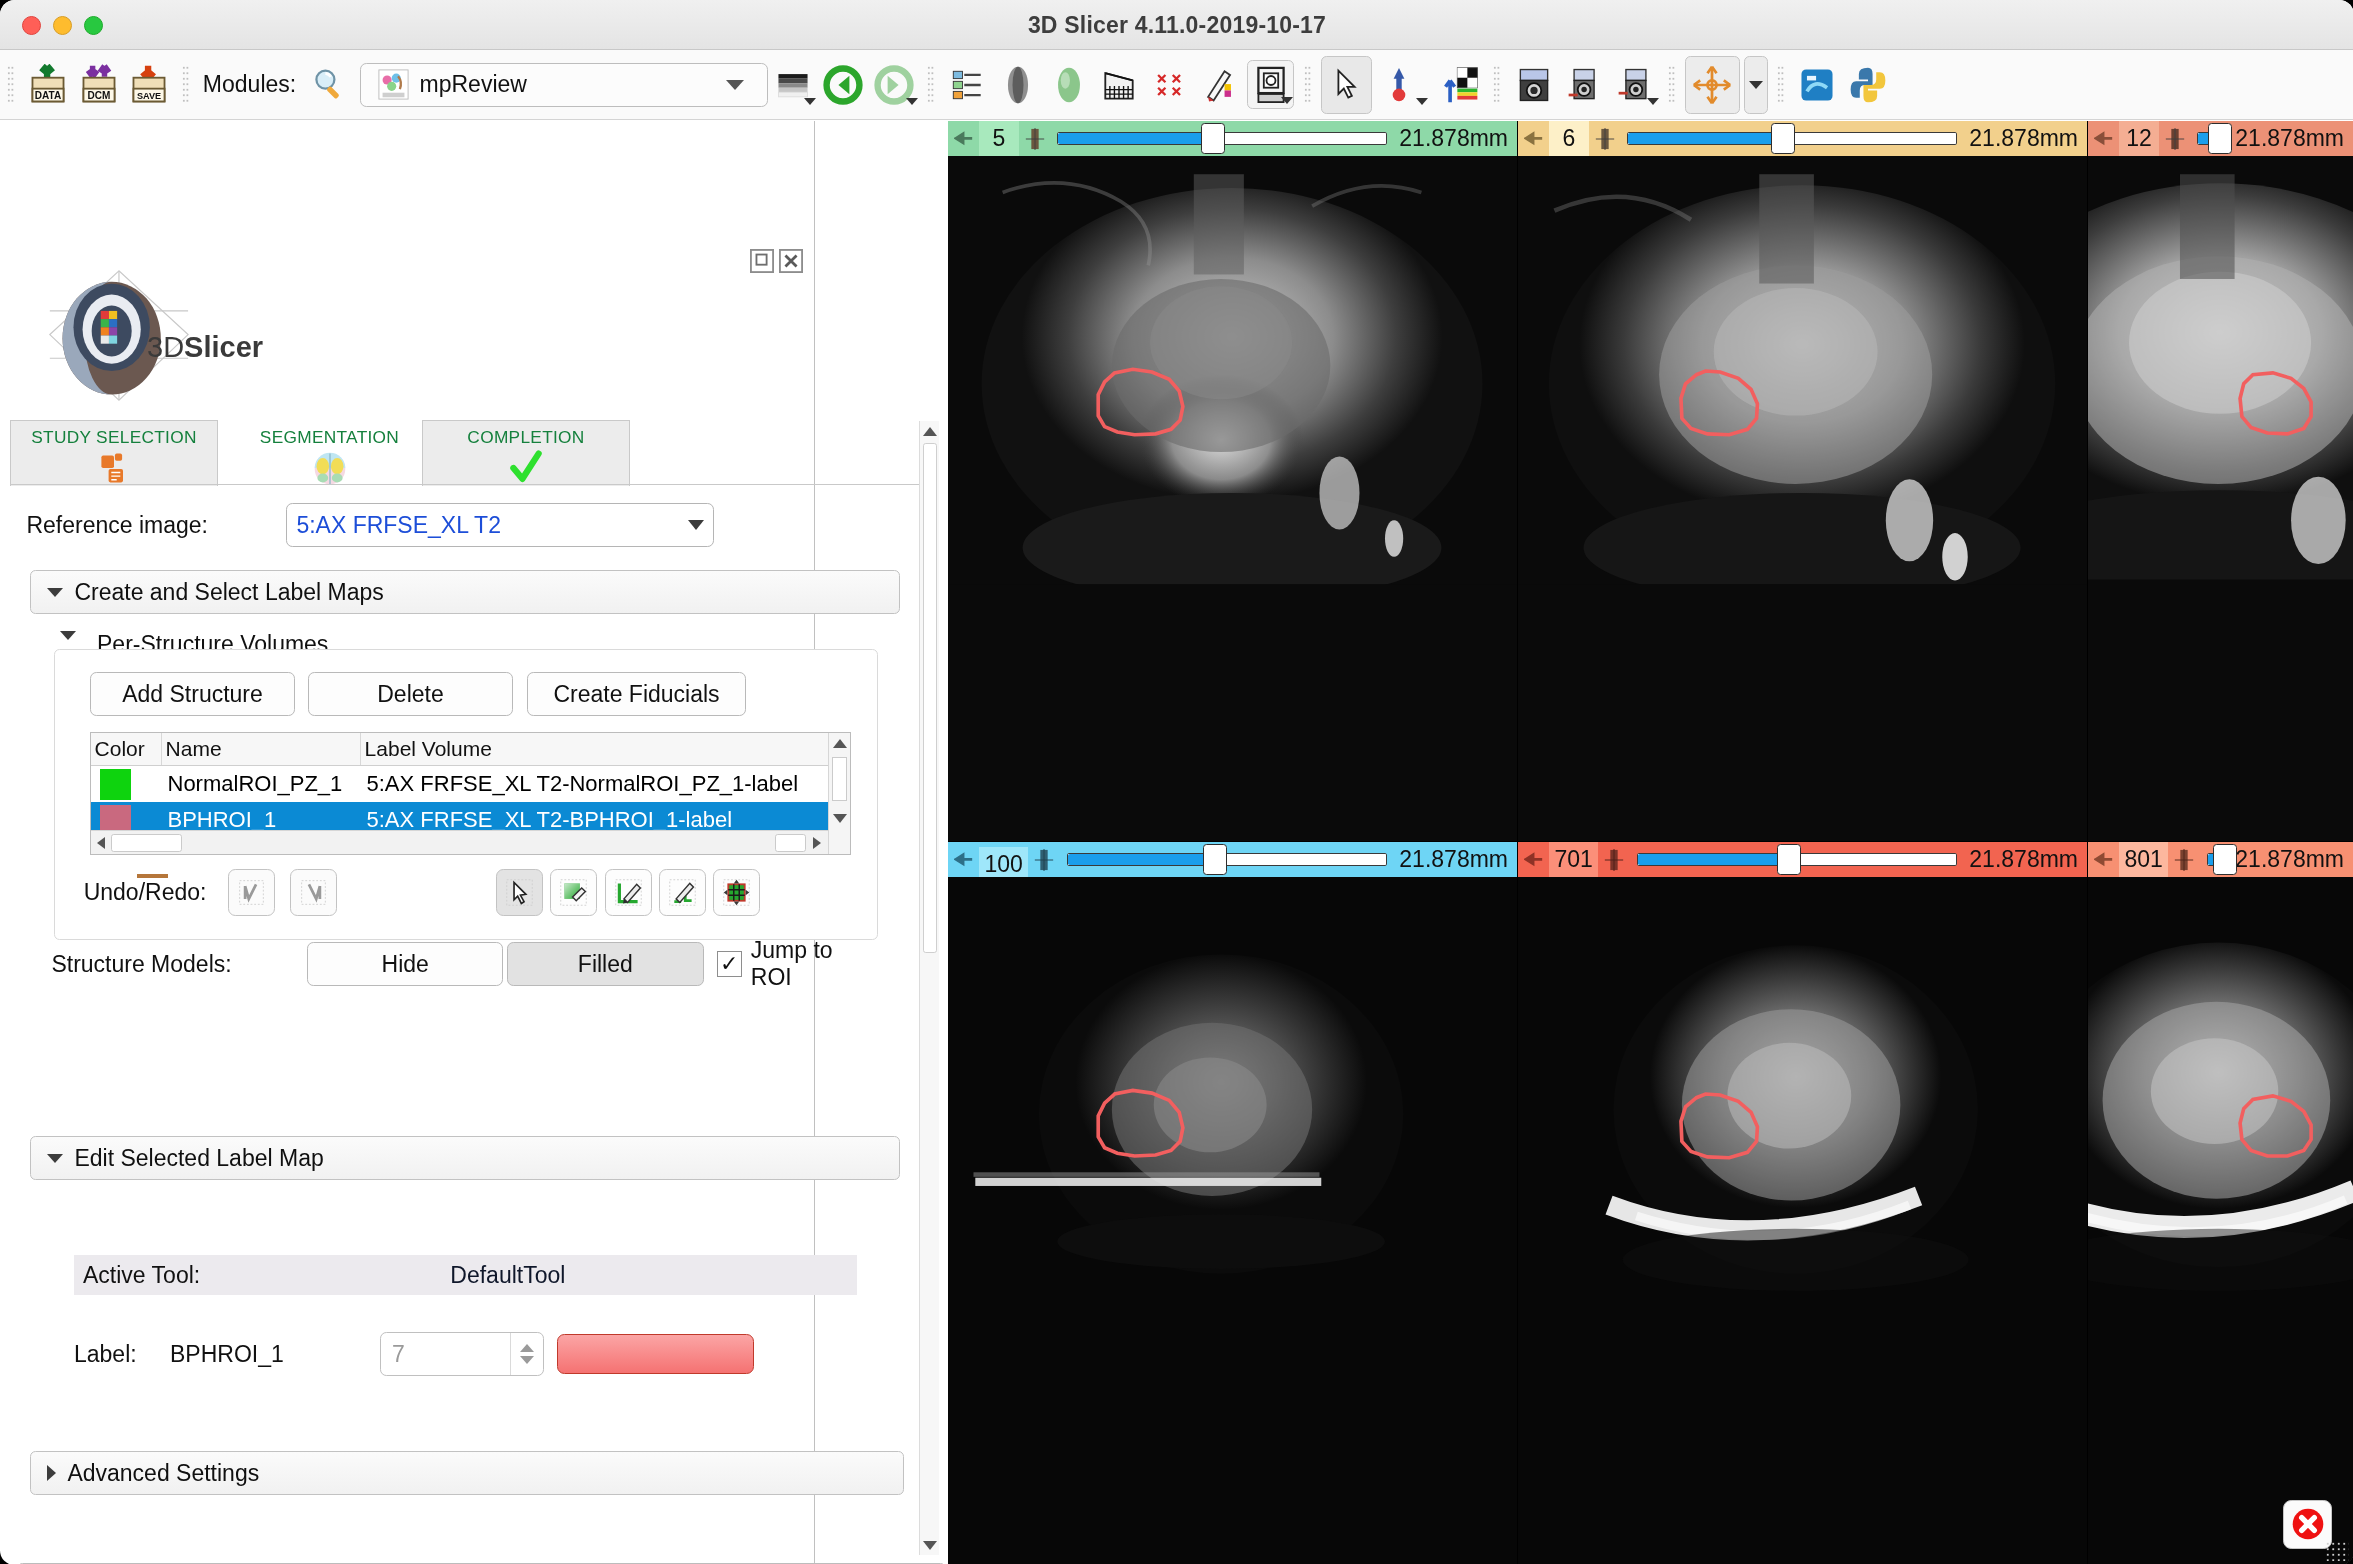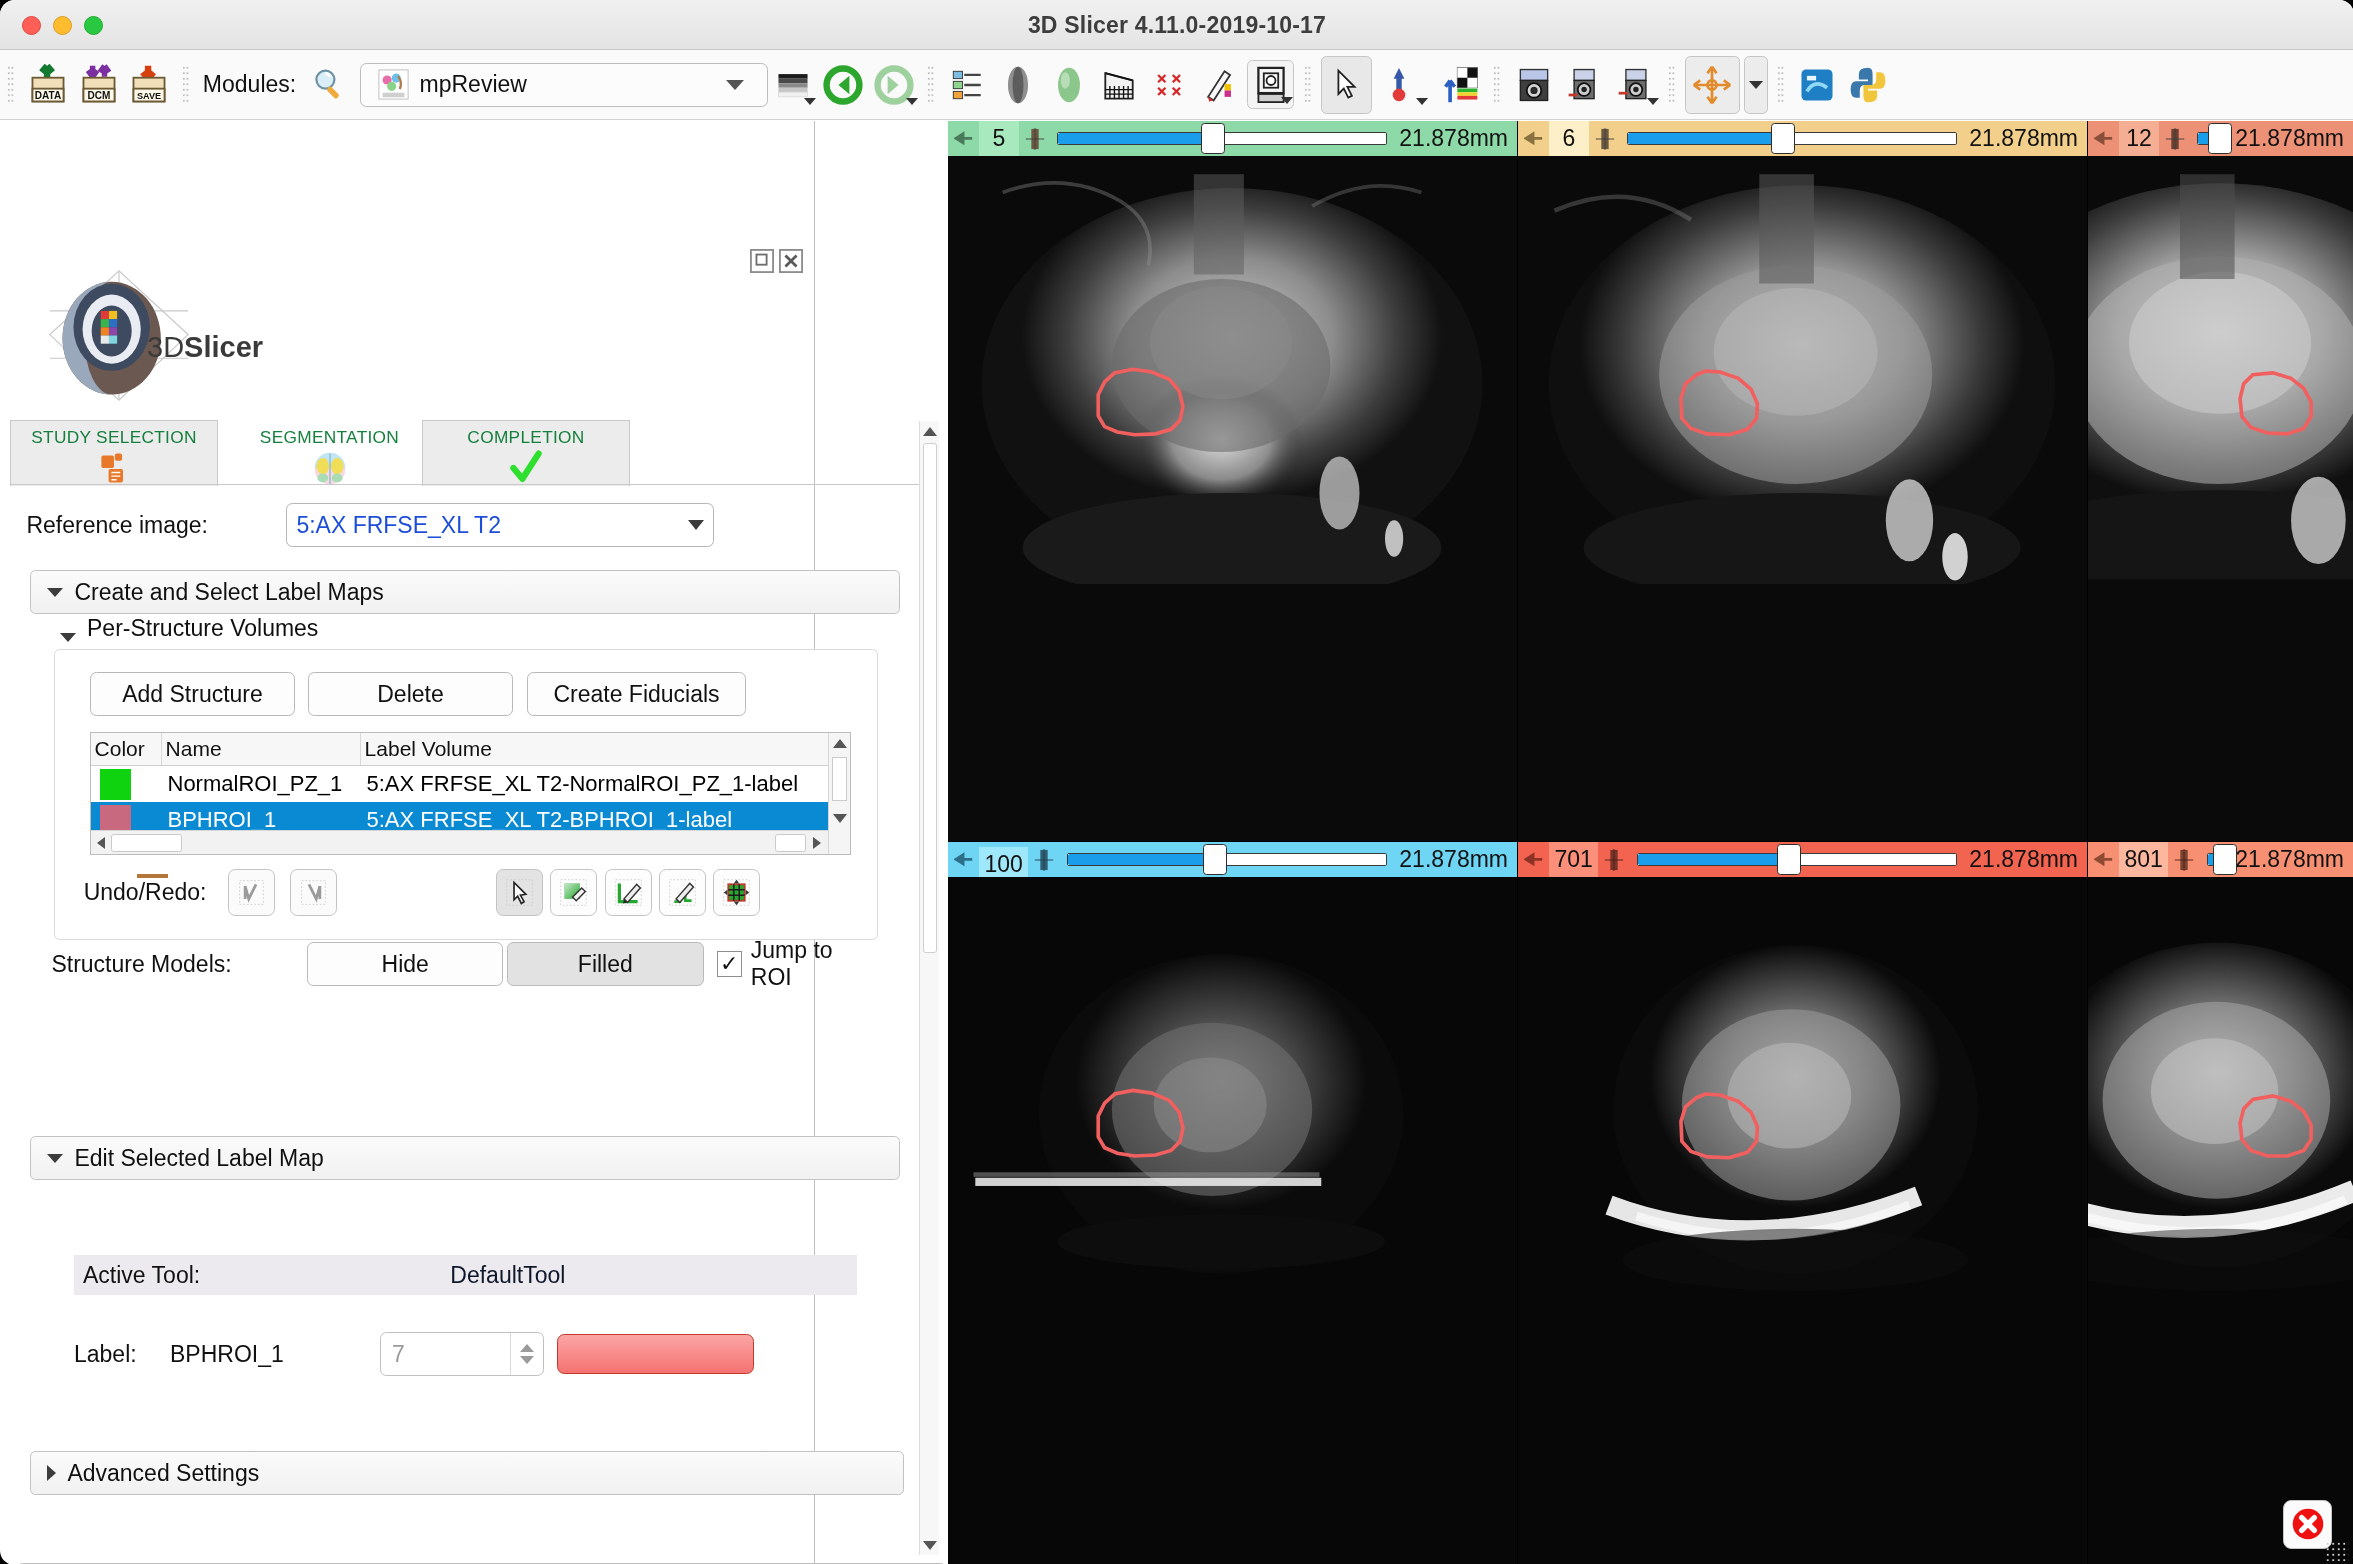--- a/index.html
+++ b/index.html
@@ -141,21 +141,21 @@
   .collapsible {
     position: absolute; height: 44px;
     background: linear-gradient(180deg,#fbfbfb,#f1f1f1);
     border: 0.9px solid #c2c2c2; border-radius: 5.5px;
     display: flex; align-items: center; padding-left: 16.4px; gap: 11px;
   }
   .collapsible .cs-title { font-size: 23px; color: #101010; }
   .tri-down { width: 0; height: 0; border-left: 8.2px solid transparent; border-right: 8.2px solid transparent; border-top: 9px solid #3c3c3c; }
   .tri-right { width: 0; height: 0; border-top: 8.2px solid transparent; border-bottom: 8.2px solid transparent; border-left: 9px solid #3c3c3c; }
 
-  .subhead { position: absolute; display: flex; align-items: flex-end; gap: 11px; }
+  .subhead { position: absolute; display: flex; align-items: flex-start; gap: 21px; margin-top: 16px; }
   .subhead .sh-title { font-size: 23px; color: #101010; }
 
   .group-box {
     position: absolute; border: 0.9px solid #dadada; border-radius: 5.5px; background: #fff;
   }
 
   .btn {
     background: #fdfdfd; border: 0.9px solid #b9b9b9; border-radius: 6.4px;
     font-size: 23px; color: #111; display: flex; align-items: center; justify-content: center;
   }

